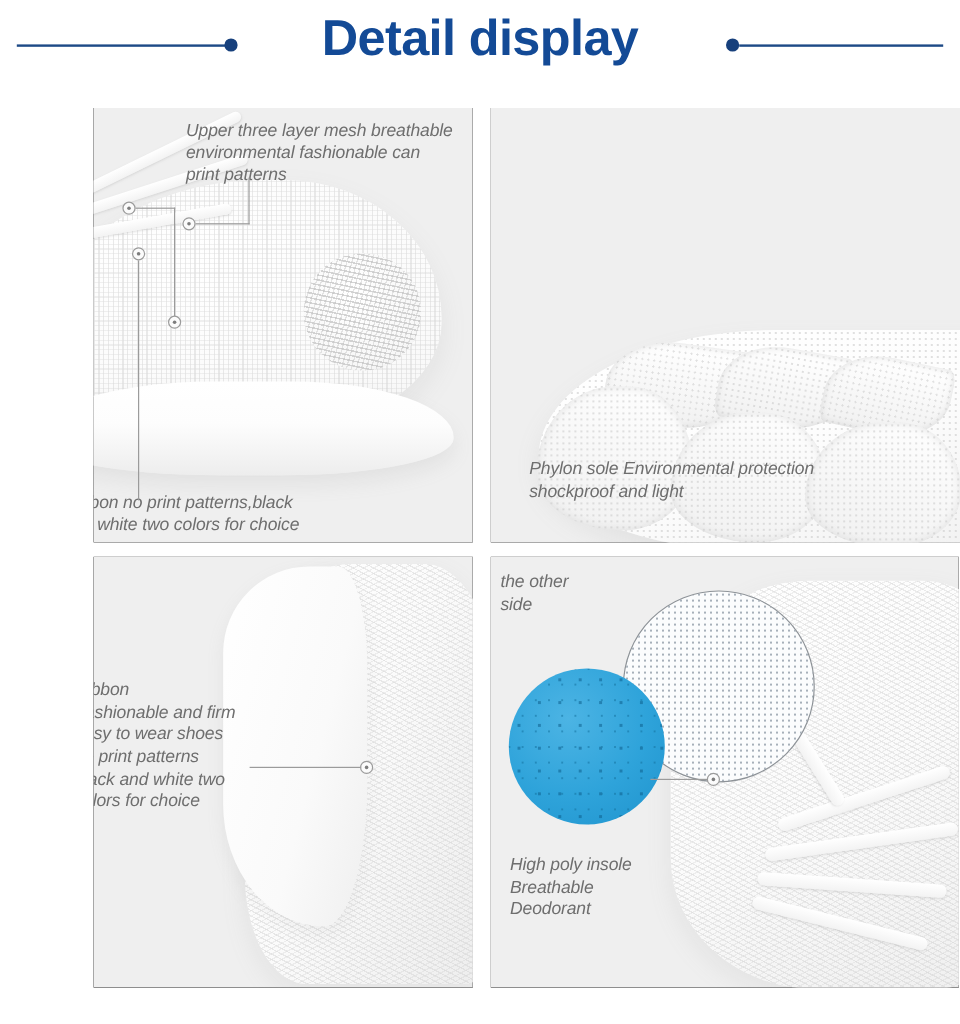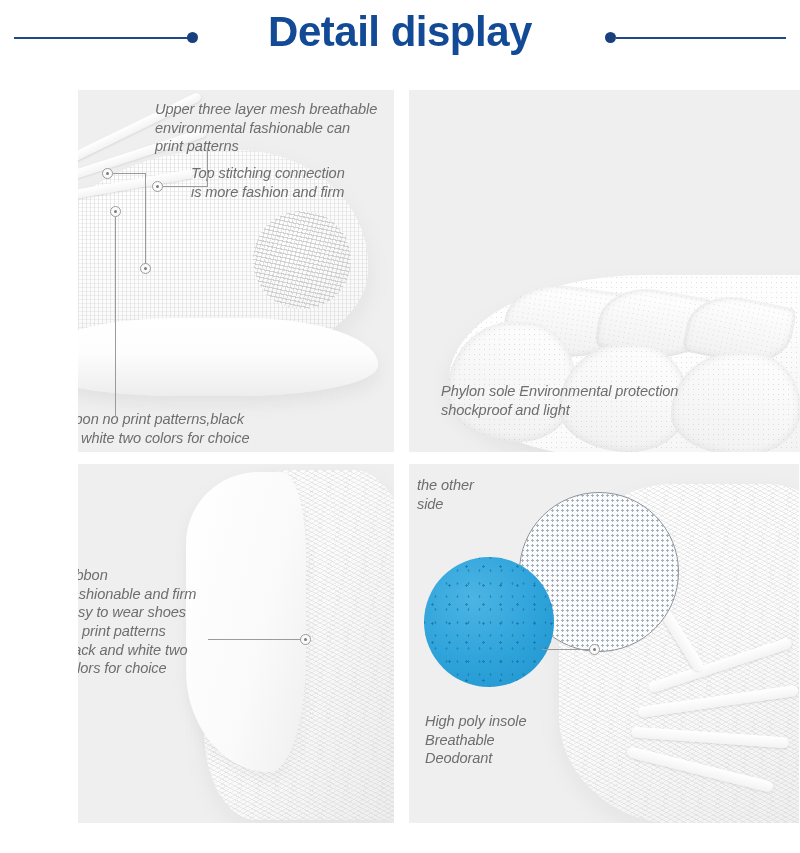--- a/index.html
+++ b/index.html
@@ -260,22 +260,20 @@
   <div class="shape midsole"></div>
   <div class="shape lace" style="left:-20px; top:34px; width:150px; transform:rotate(-26deg);"></div>
   <div class="shape lace" style="left:-28px; top:62px; width:160px; transform:rotate(-18deg);"></div>
   <div class="shape lace" style="left:-34px; top:92px; width:150px; transform:rotate(-10deg);"></div>
 
   <div class="mag-circle mag-mesh-plain" style="left:175px; top:121px; width:98px; height:98px;"></div>
 
   <div class="caption" style="left:77px; top:10px; width:240px;">Upper three layer mesh breathable
 environmental  fashionable can
 print patterns</div>
-  <div class="caption" style="left:113px; top:74px; width:205px;">Top stitching connection
-is more fashion and firm</div>
   <div class="caption" style="left:-25px; top:320px; width:270px;">Ribbon no print patterns,black
 and white two colors for choice</div>
 
   <div class="marker" style="left:24px; top:78px;"></div>
   <div class="leader h" style="left:35px; top:83px; width:33px;"></div>
   <div class="leader v" style="left:67px; top:83px; height:95px;"></div>
 
   <div class="marker" style="left:32px; top:116px;"></div>
   <div class="leader v" style="left:37px; top:127px; height:200px;"></div>
 

